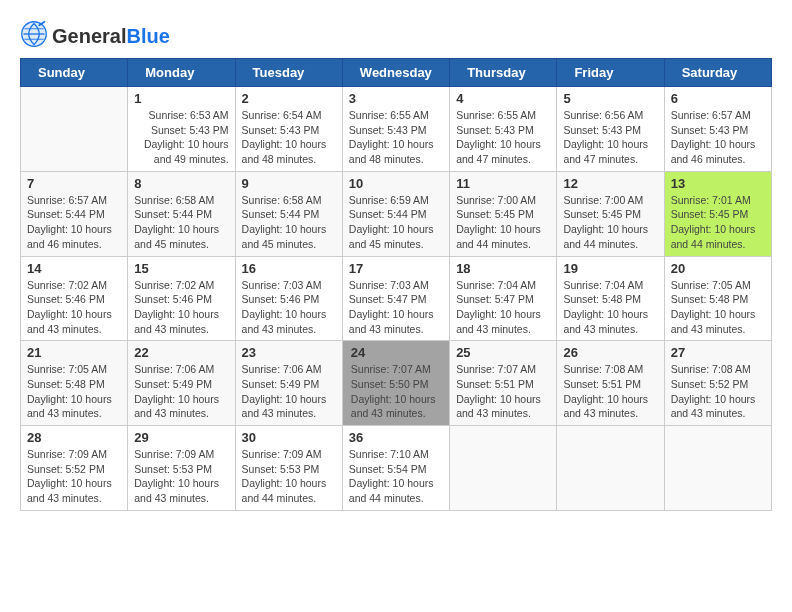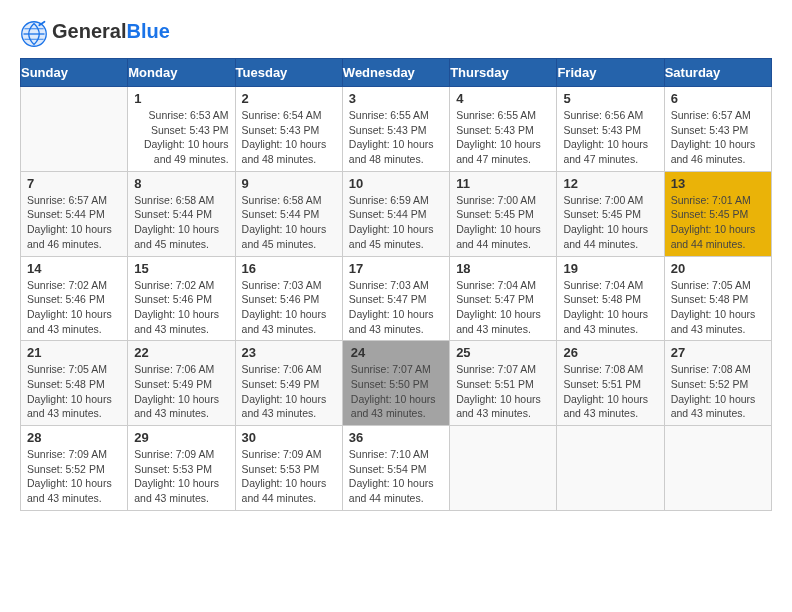--- a/index.html
+++ b/index.html
@@ -16,21 +16,21 @@
       align-items: flex-start;
       margin-bottom: 10px;
     }
     .logo {
       display: flex;
       flex-direction: column;
       align-items: flex-start;
     }
     .logo-row {
       display: flex;
-      align-items: flex-start;
+      align-items: flex-end;
       gap: 4px;
     }
     .logo-globe {
       width: 28px;
       height: 28px;
     }
     .title-block {
       text-align: right;
     }
     .title-month {
@@ -45,21 +45,21 @@
     .calendar {
       width: 100%;
       border-collapse: collapse;
       border: 1px solid #ccc;
     }
     .calendar th {
       background-color: #2563ab;
       color: #fff;
       font-size: 13px;
       font-weight: bold;
-      padding: 6px 0;
+      padding: 6px 17px;
       text-align: left;
       border: 1px solid #1e4f96;
     }
     .calendar td {
       vertical-align: top;
       border: 1px solid #ccc;
       padding: 4px 6px;
       width: calc(100% / 7);
       font-size: 11px;
       color: #333;
@@ -203,21 +203,21 @@
 Daylight: 10 hours
 and 44 minutes.</div>
         </td>
         <td style="background-color: rgb(248, 248, 248);">
           <span class="day-number">12</span>
           <div class="day-info" style="white-space: pre-line;">Sunrise: 7:00 AM
 Sunset: 5:45 PM
 Daylight: 10 hours
 and 44 minutes.</div>
         </td>
-        <td style="background-color: #eab308;">
+        <td style="background-color: #bef264;">
           <span class="day-number">13</span>
           <div class="day-info" style="white-space: pre-line;">Sunrise: 7:01 AM
 Sunset: 5:45 PM
 Daylight: 10 hours
 and 44 minutes.</div>
         </td>
       </tr>
       <tr>
         <td>
           <span class="day-number">14</span>

